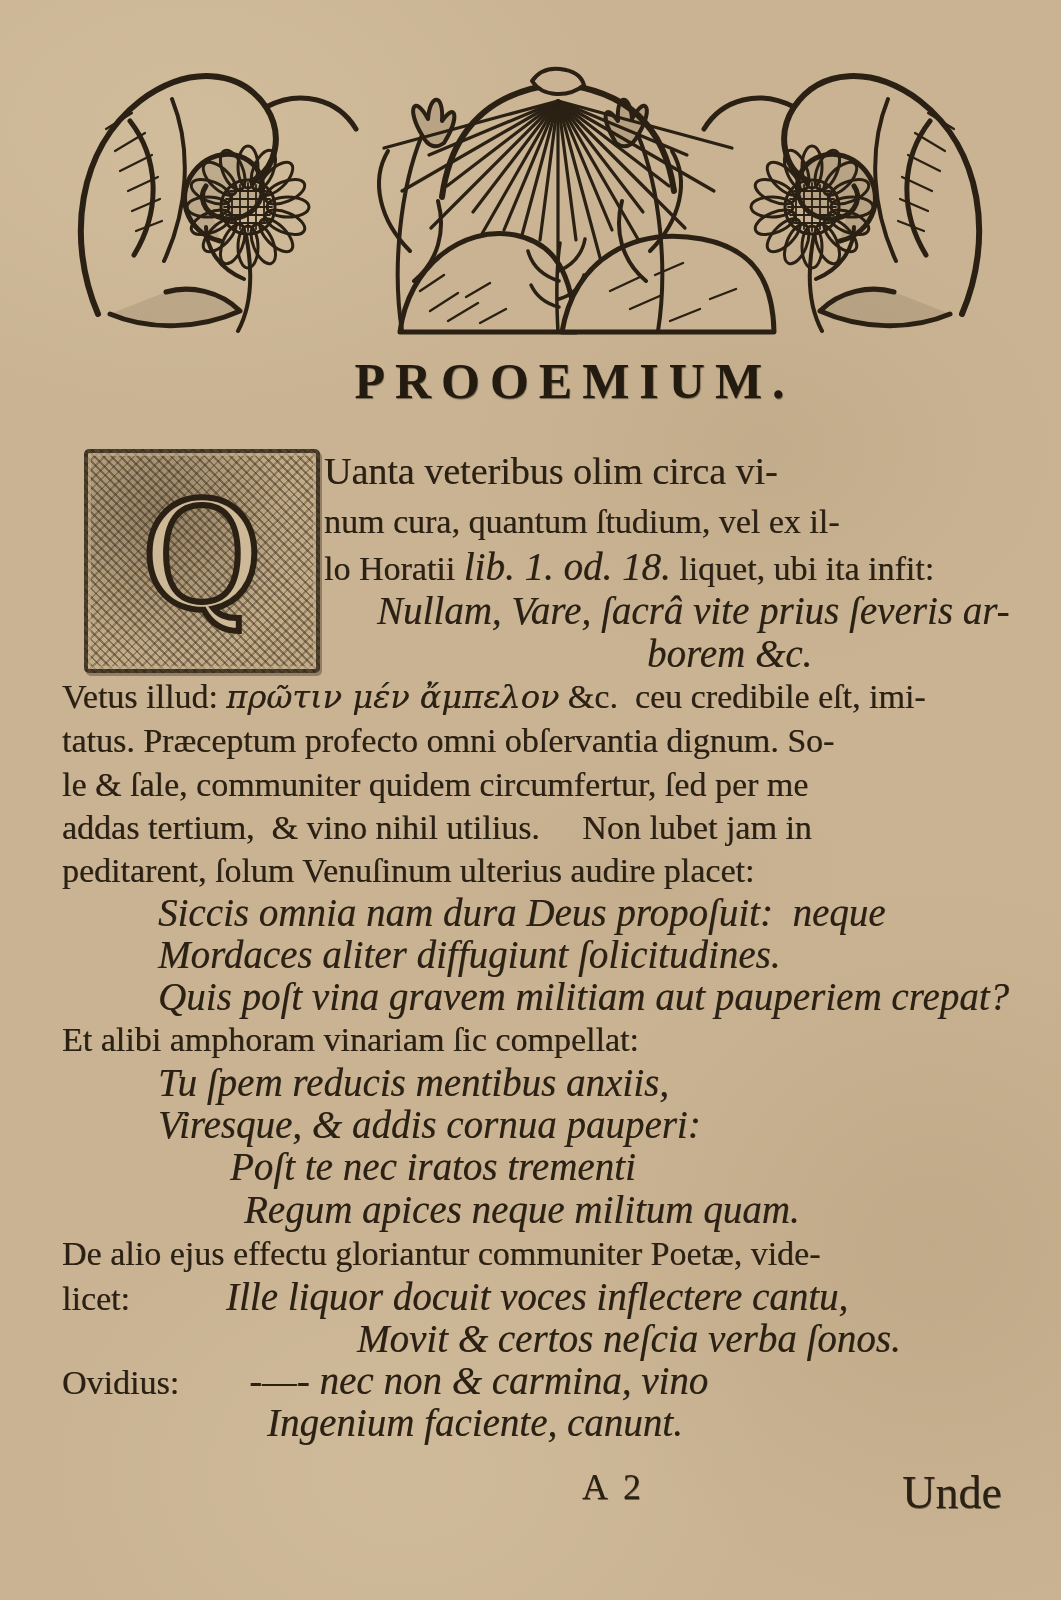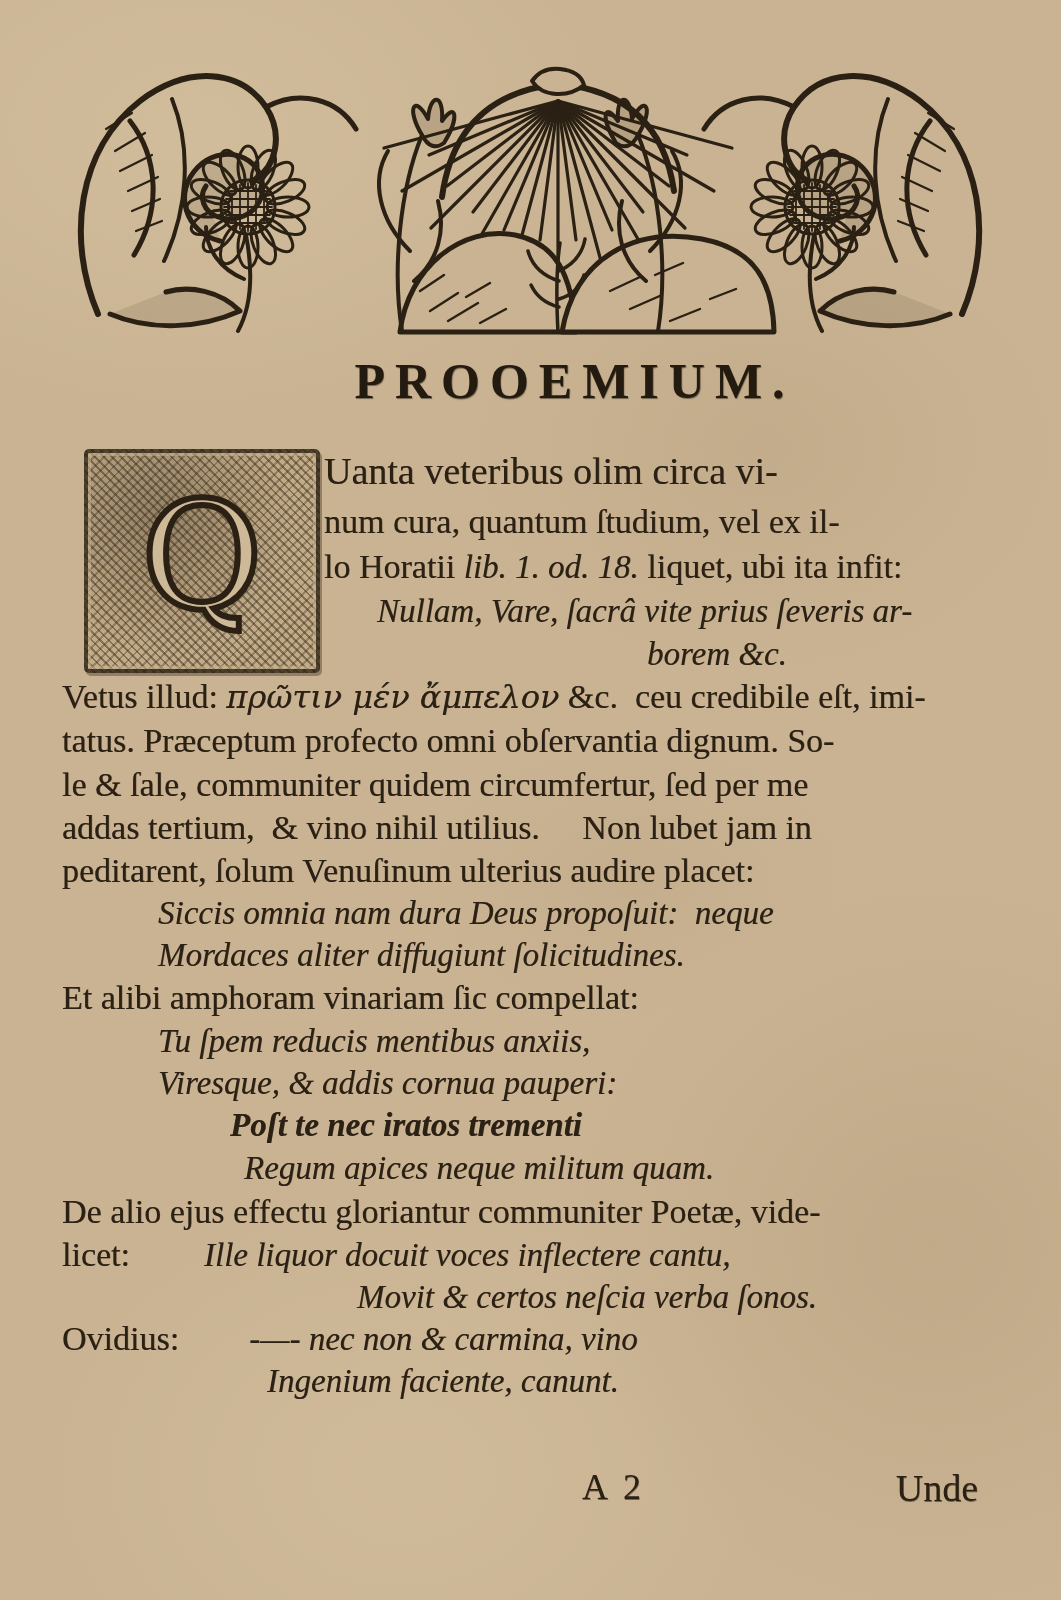--- a/index.html
+++ b/index.html
@@ -45,35 +45,35 @@
     position:absolute;left:62px;top:444px;width:952px;
     font-size:34px;color:#2b2014;
     text-shadow:.45px .45px .5px rgba(43,32,20,.55);
   }
   .ln{white-space:pre-wrap;height:44px;line-height:44px;}
   .ln.h54{height:54px;line-height:54px;}
   .ln.h47{height:47px;line-height:47px;}
   .ln.h43{height:43px;line-height:43px;}
   .ln.h42{height:42px;line-height:42px;}
   .big{font-size:38px;}
-  .si{font-style:italic;font-size:33px;}
+  .si{font-style:italic;font-size:39px;}
   .sg{font-style:italic;font-family:"DejaVu Serif",serif;font-size:32px;}
   .wrap{padding-left:262px;}
   .in-null{padding-left:315px;}
   .in-bor{padding-left:585px;}
   .in1{padding-left:96px;}
-  .inP{padding-left:168px;font-weight:bold;}
+  .inP{padding-left:168px;}
   .inR{padding-left:182px;}
   .in3{padding-left:295px;}
   .in2b{padding-left:205px;}
-  .g120{margin-left:74px;}
+  .g120{margin-left:96px;}
   .g72{margin-left:70px;}
   .footer{position:absolute;left:62px;top:1466px;width:952px;height:48px;font-size:36px;}
   .sig{position:absolute;left:520px;letter-spacing:4px;color:#2b2014;text-shadow:.5px .5px .5px rgba(43,32,20,.55);}
-  .catch{position:absolute;right:36px;font-size:38px;color:#2b2014;text-shadow:.5px .5px .5px rgba(43,32,20,.55);}
+  .catch{position:absolute;right:12px;font-size:46px;color:#2b2014;text-shadow:.5px .5px .5px rgba(43,32,20,.55);}
 </style>
 </head>
 <body>
 
 <div class="sheet">
 
   <svg class="headpiece" viewBox="0 0 920 305" aria-hidden="true">
     <g stroke="#2a2013" fill="none" stroke-width="5" stroke-linecap="round" stroke-linejoin="round">
 
       <g stroke-width="3.2">
@@ -178,20 +178,21 @@
     <div class="ln wrap"><span>lo Horatii </span><span class="si">lib. 1. od. 18.</span><span> liquet, ubi ita infit:</span></div>
     <div class="ln in-null"><span class="si">Nullam, Vare, ſacrâ vite prius ſeveris ar-</span></div>
     <div class="ln h42 in-bor"><span class="si">borem &amp;c.</span></div>
     <div class="ln"><span>Vetus illud: </span><span class="sg">πρῶτιν μέν ἄμπελον</span><span> &amp;c.  ceu credibile eſt, imi-</span></div>
     <div class="ln"><span>tatus. Præceptum profecto omni obſervantia dignum. So-</span></div>
     <div class="ln h43"><span>le &amp; ſale, communiter quidem circumfertur, ſed per me</span></div>
     <div class="ln h43"><span>addas tertium,  &amp; vino nihil utilius.     Non lubet jam in</span></div>
     <div class="ln h43"><span>peditarent, ſolum Venuſinum ulterius audire placet:</span></div>
     <div class="ln h42 in1"><span class="si">Siccis omnia nam dura Deus propoſuit:  neque</span></div>
     <div class="ln h42 in1"><span class="si">Mordaces aliter diffugiunt ſolicitudines.</span></div>
+    <div class="ln h42 in1"><span class="si">Quis poſt vina gravem militiam aut pauperiem crepat?</span></div>
     <div class="ln"><span>Et alibi amphoram vinariam ſic compellat:</span></div>
     <div class="ln h42 in1"><span class="si">Tu ſpem reducis mentibus anxiis,</span></div>
     <div class="ln h42 in1"><span class="si">Viresque, &amp; addis cornua pauperi:</span></div>
     <div class="ln h42 inP"><span class="si">Poſt te nec iratos trementi</span></div>
     <div class="ln inR"><span class="si">Regum apices neque militum quam.</span></div>
     <div class="ln"><span>De alio ejus effectu gloriantur communiter Poetæ, vide-</span></div>
     <div class="ln h42"><span>licet:</span><span class="si g120">Ille liquor docuit voces inflectere cantu,</span></div>
     <div class="ln h42 in3"><span class="si">Movit &amp; certos neſcia verba ſonos.</span></div>
     <div class="ln h42"><span>Ovidius:</span><span class="si g72">-—- nec non &amp; carmina, vino</span></div>
     <div class="ln h42 in2b"><span class="si">Ingenium faciente, canunt.</span></div>

